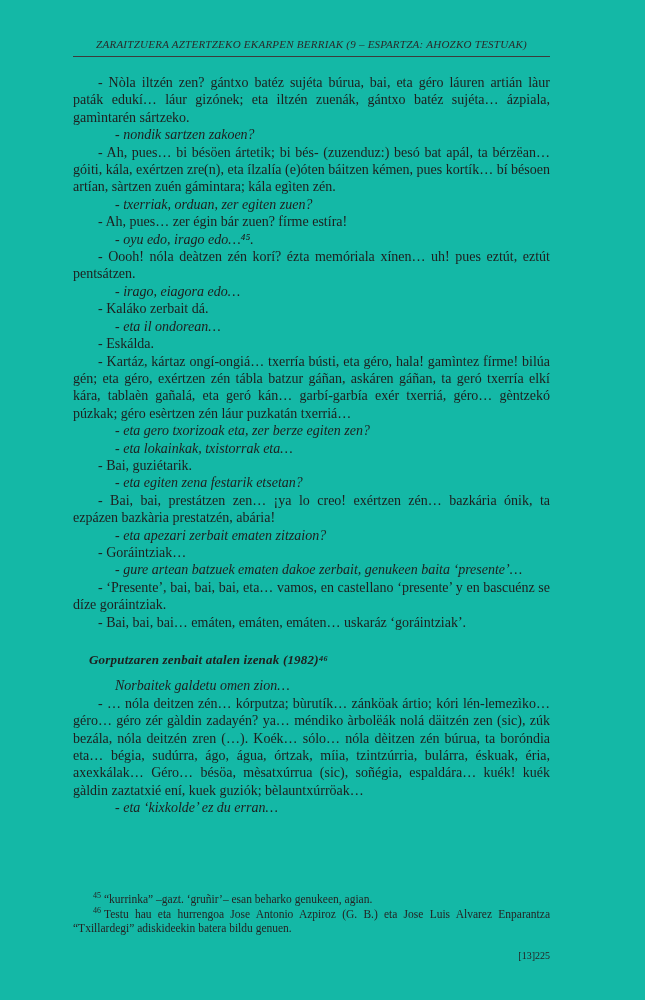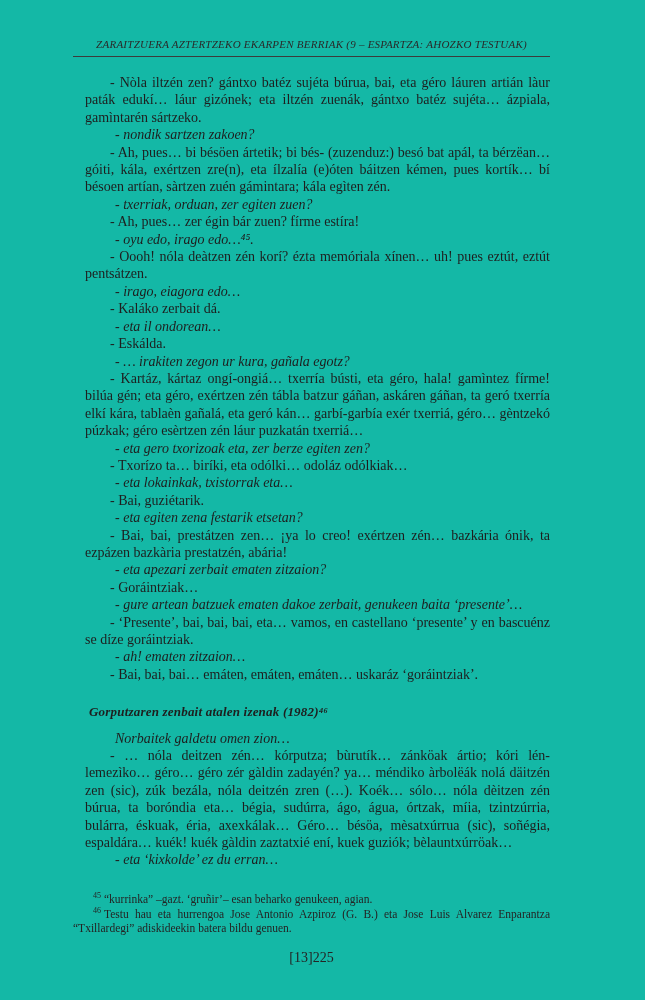--- a/index.html
+++ b/index.html
@@ -13,36 +13,36 @@
   }
   .header-rule{
     position:absolute;top:56px;left:73px;width:477px;height:0;
     border:none;border-top:1.2px solid #3c3c3c;margin:0;
   }
   .content{
     position:absolute;top:74px;left:73px;width:477px;max-height:796px;overflow:hidden;
     font-size:14px;line-height:17.4px;text-align:justify;
   }
   .content p{margin:0;}
-  .content p.speech{text-indent:25px;margin-left:12px;}
+  .content p.speech{text-indent:25px;}
   .content p.question{text-indent:42px;font-style:italic;}
   .content p.intro{text-indent:42px;font-style:italic;}
   .content h2.heading{
     font-size:13px;font-weight:bold;margin:20px 0 9px 16px;text-align:left;letter-spacing:0.2px;font-style:italic;
   }
   .footnotes{
     position:absolute;top:892px;left:73px;width:477px;
     font-size:11.5px;line-height:14.6px;text-align:justify;color:#242424;
   }
   .footnotes p{margin:0;text-indent:20px;}
   .footnotes sup{font-size:8px;line-height:0;margin-right:3px;}
   .page-footer{
     position:absolute;top:950px;left:73px;width:477px;
-    display:flex;justify-content:center;align-items:baseline;
-    font-size:14px;color:#242424;
+    display:flex;justify-content:flex-end;align-items:baseline;
+    font-size:10px;color:#242424;
   }
 </style>
 </head>
 <body>
 
 <div class="page">
 
   <div class="running-header">ZARAITZUERA AZTERTZEKO EKARPEN BERRIAK (9 – ESPARTZA: AHOZKO TESTUAK)</div>
 
   <hr class="header-rule">
@@ -52,33 +52,30 @@
       <p class="question">- nondik sartzen zakoen?</p>
       <p class="speech">- Ah, pues… bi bésöen ártetik; bi bés- (zuzenduz:) besó bat apál, ta bérzëan… góiti, kála, exértzen zre(n), eta ílzalía (e)óten báitzen kémen, pues kortík… bí bésoen artían, sàrtzen zuén gámintara; kála egìten zén.</p>
       <p class="question">- txerriak, orduan, zer egiten zuen?</p>
       <p class="speech">- Ah, pues… zer égin bár zuen? fírme estíra!</p>
       <p class="question">- oyu edo, irago edo…⁴⁵.</p>
       <p class="speech">- Oooh! nóla deàtzen zén korí? ézta memóriala xínen… uh! pues eztút, eztút pentsátzen.</p>
       <p class="question">- irago, eiagora edo…</p>
       <p class="speech">- Kaláko zerbait dá.</p>
       <p class="question">- eta il ondorean…</p>
       <p class="speech">- Eskálda.</p>
-      <p class="question">- … irakiten zegon ur kura, gañala egotz?</p>
       <p class="speech">- Kartáz, kártaz ongí-ongiá… txerría bústi, eta géro, hala! gamìntez fírme! bilúa gén; eta géro, exértzen zén tábla batzur gáñan, askáren gáñan, ta geró txerría elkí kára, tablaèn gañalá, eta geró kán… garbí-garbía exér txerriá, géro… gèntzekó púzkak; géro esèrtzen zén láur puzkatán txerriá…</p>
       <p class="question">- eta gero txorizoak eta, zer berze egiten zen?</p>
-      <p class="speech">- Txorízo ta… biríki, eta odólki… odoláz odólkiak…</p>
       <p class="question">- eta lokainkak, txistorrak eta…</p>
       <p class="speech">- Bai, guziétarik.</p>
       <p class="question">- eta egiten zena festarik etsetan?</p>
       <p class="speech">- Bai, bai, prestátzen zen… ¡ya lo creo! exértzen zén… bazkária ónik, ta ezpázen bazkària prestatzén, abária!</p>
       <p class="question">- eta apezari zerbait ematen zitzaion?</p>
       <p class="speech">- Goráintziak…</p>
       <p class="question">- gure artean batzuek ematen dakoe zerbait, genukeen baita ‘presente’…</p>
       <p class="speech">- ‘Presente’, bai, bai, bai, eta… vamos, en castellano ‘presente’ y en bascuénz se díze goráintziak.</p>
-      <p class="question">- ah! ematen zitzaion…</p>
       <p class="speech">- Bai, bai, bai… emáten, emáten, emáten… uskaráz ‘goráintziak’.</p>
       <h2 class="heading">Gorputzaren zenbait atalen izenak (1982)⁴⁶</h2>
       <p class="intro">Norbaitek galdetu omen zion…</p>
       <p class="speech">- … nóla deitzen zén… kórputza; bùrutík… zánköak ártio; kóri lén-lemezìko… géro… géro zér gàldin zadayén? ya… méndiko àrbolëák nolá däitzén zen (sic), zúk bezála, nóla deitzén zren (…). Koék… sólo… nóla dèitzen zén búrua, ta boróndia eta… bégia, sudúrra, ágo, água, órtzak, míia, tzintzúrria, bulárra, éskuak, éria, axexkálak… Géro… bésöa, mèsatxúrrua (sic), soñégia, espaldára… kuék! kuék gàldin zaztatxié ení, kuek guziók; bèlauntxúrröak…</p>
       <p class="question">- eta ‘kixkolde’ ez du erran…</p>
     </main>
 
   <div class="footnotes" id="footnotes">
       <p><sup>45</sup><span>“kurrinka” –gazt. ‘gruñir’– esan beharko genukeen, agian.</span></p>
       <p><sup>46</sup><span>Testu hau eta hurrengoa Jose Antonio Azpiroz (G. B.) eta Jose Luis Alvarez Enparantza “Txillardegi” adiskideekin batera bildu genuen.</span></p>

